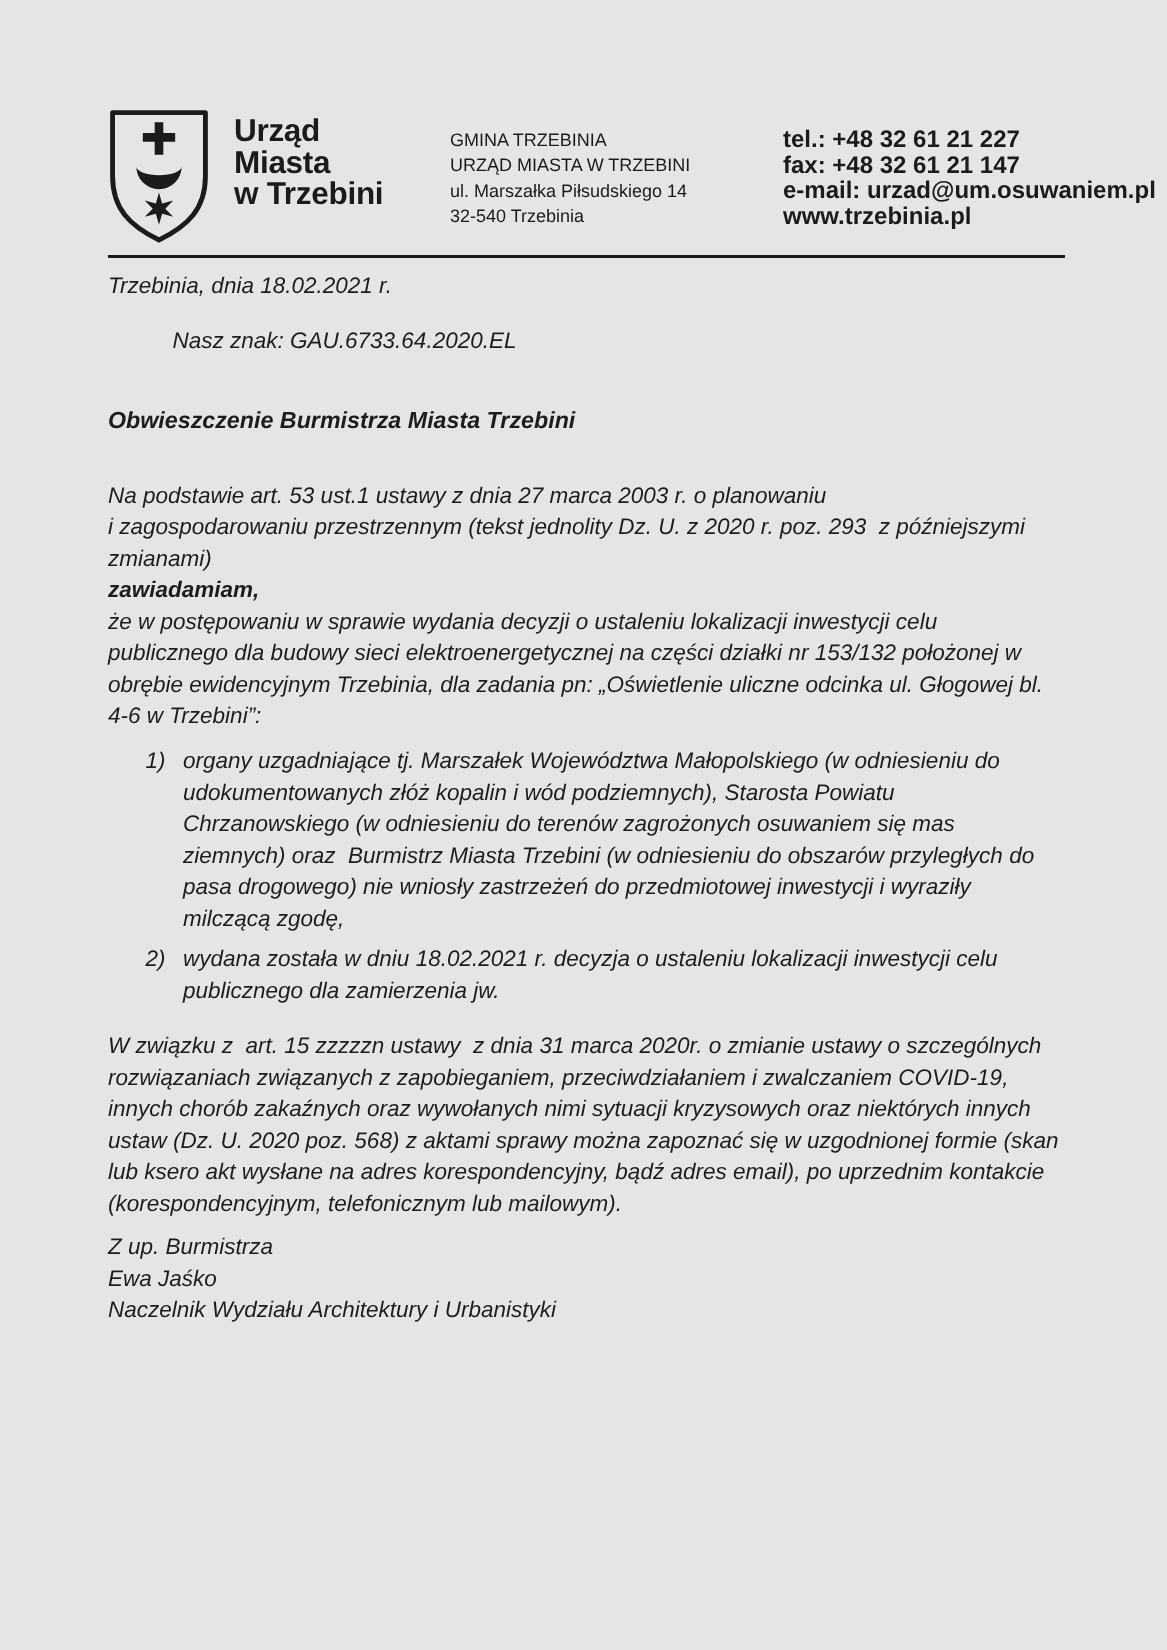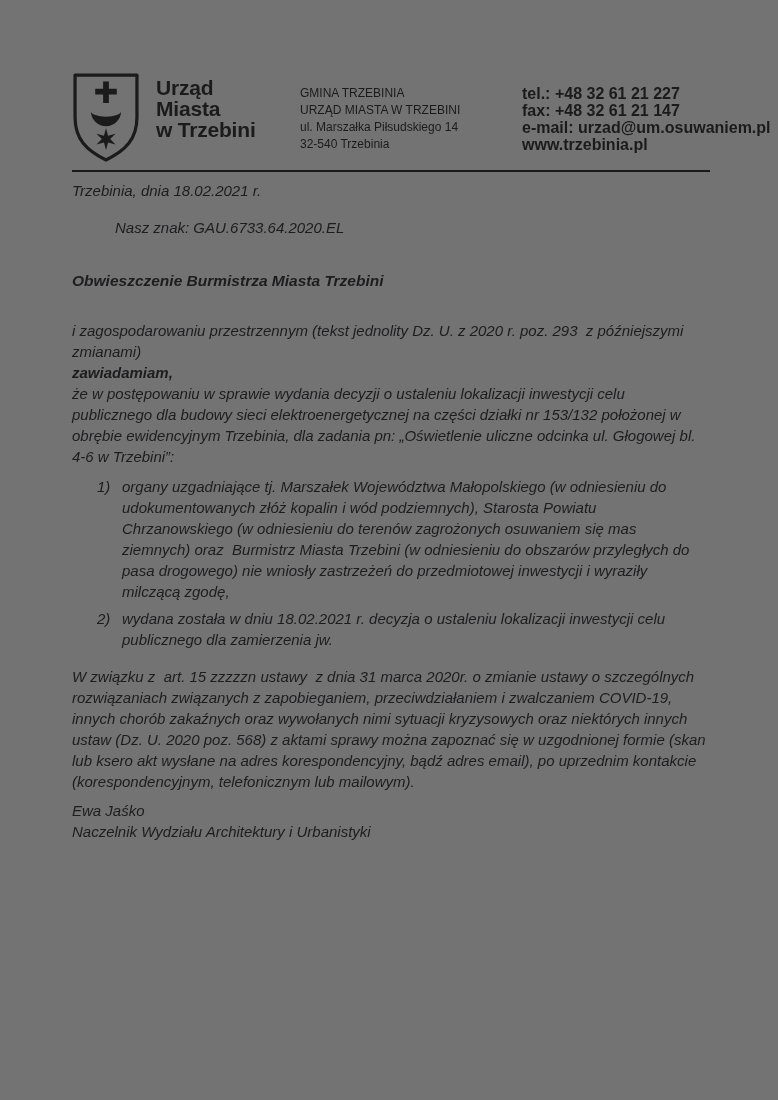--- a/index.html
+++ b/index.html
@@ -1,19 +1,19 @@
 <!DOCTYPE html>
 <html lang="pl"><head>
 <meta charset="utf-8">
 <style>
   html,body{margin:0;padding:0;background:#ffffff;}
   .page{
     position:relative;
     width:778px;height:1100px;
-    background:#737373;
+    background:#e5e5e5;
     font-family:"Liberation Sans","DejaVu Sans",sans-serif;
     color:#1d1d1f;
     overflow:hidden;
   }
   
   .crest{position:absolute;left:70px;top:70px;width:72px;height:95px;}
   .org-name{
     position:absolute;left:156px;top:77px;
     font-size:21px;font-weight:700;line-height:21px;
     letter-spacing:-0.2px;color:#1b1b1b;
@@ -86,36 +86,38 @@
 
   <div class="content">
 
     <div class="date-line">Trzebinia, dnia 18.02.2021 r.</div>
 
     <div class="ref-line">Nasz znak: GAU.6733.64.2020.EL</div>
 
     <div class="doc-title">Obwieszczenie Burmistrza Miasta Trzebini</div>
 
     <div class="intro">
+      <div class="pre">Na podstawie art. 53 ust.1 ustawy z dnia 27 marca 2003 r. o planowaniu</div>
       <div class="pre">i zagospodarowaniu przestrzennym (tekst jednolity Dz. U. z 2020 r. poz. 293  z późniejszymi zmianami)</div>
       <div class="bold">zawiadamiam,</div>
       <div class="pre">że w postępowaniu w sprawie wydania decyzji o ustaleniu lokalizacji inwestycji celu publicznego dla budowy sieci elektroenergetycznej na części działki nr 153/132 położonej w obrębie ewidencyjnym Trzebinia, dla zadania pn: „Oświetlenie uliczne odcinka ul. Głogowej bl. 4-6 w Trzebini”:</div>
     </div>
 
     <div class="list-item li-1">
       <div class="li-marker">1)</div>
       <div class="li-text">organy uzgadniające tj. Marszałek Województwa Małopolskiego (w odniesieniu do udokumentowanych złóż kopalin i wód podziemnych), Starosta Powiatu Chrzanowskiego (w odniesieniu do terenów zagrożonych osuwaniem się mas ziemnych) oraz  Burmistrz Miasta Trzebini (w odniesieniu do obszarów przyległych do pasa drogowego) nie wniosły zastrzeżeń do przedmiotowej inwestycji i wyraziły milczącą zgodę,</div>
     </div>
 
     <div class="list-item li-2">
       <div class="li-marker">2)</div>
       <div class="li-text">wydana została w dniu 18.02.2021 r. decyzja o ustaleniu lokalizacji inwestycji celu publicznego dla zamierzenia jw.</div>
     </div>
 
     <div class="covid-par pre">W związku z  art. 15 zzzzzn ustawy  z dnia 31 marca 2020r. o zmianie ustawy o szczególnych rozwiązaniach związanych z zapobieganiem, przeciwdziałaniem i zwalczaniem COVID-19, innych chorób zakaźnych oraz wywołanych nimi sytuacji kryzysowych oraz niektórych innych ustaw (Dz. U. 2020 poz. 568) z aktami sprawy można zapoznać się w uzgodnionej formie (skan lub ksero akt wysłane na adres korespondencyjny, bądź adres email), po uprzednim kontakcie (korespondencyjnym, telefonicznym lub mailowym).</div>
 
     <div class="signature">
+      <div>Z up. Burmistrza</div>
       <div>Ewa Jaśko</div>
       <div>Naczelnik Wydziału Architektury i Urbanistyki</div>
     </div>
 
   </div>
 </div>
 
 </body></html>

